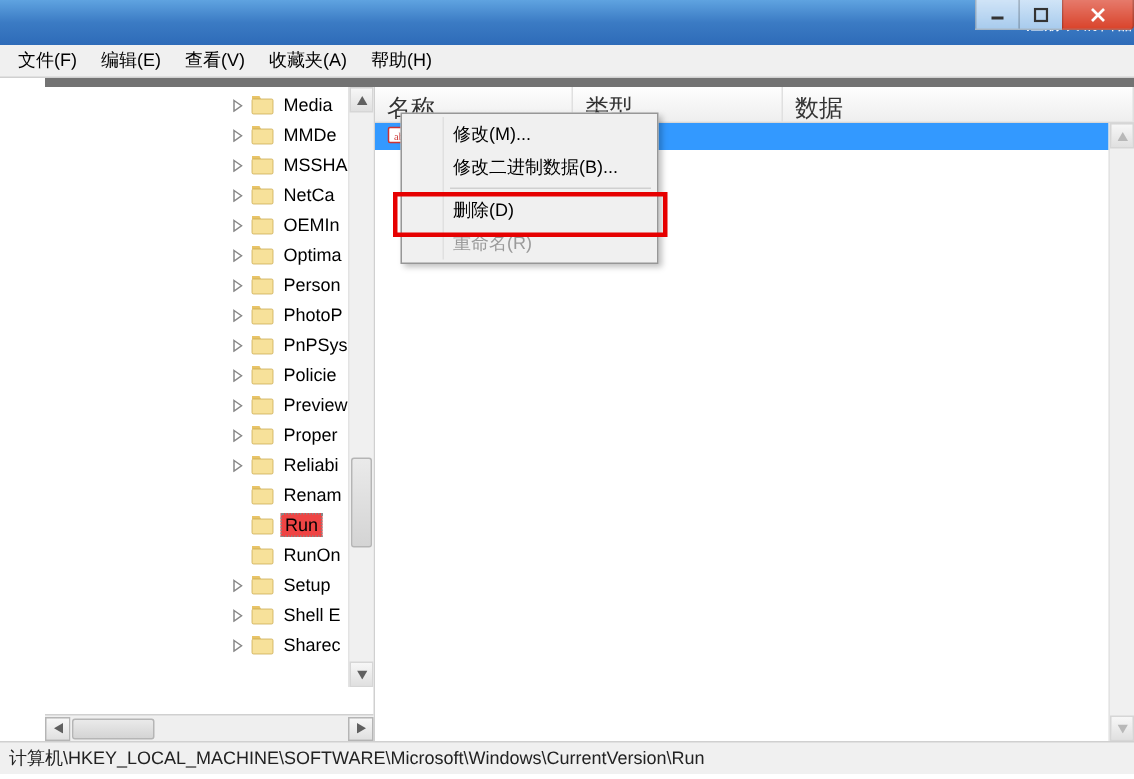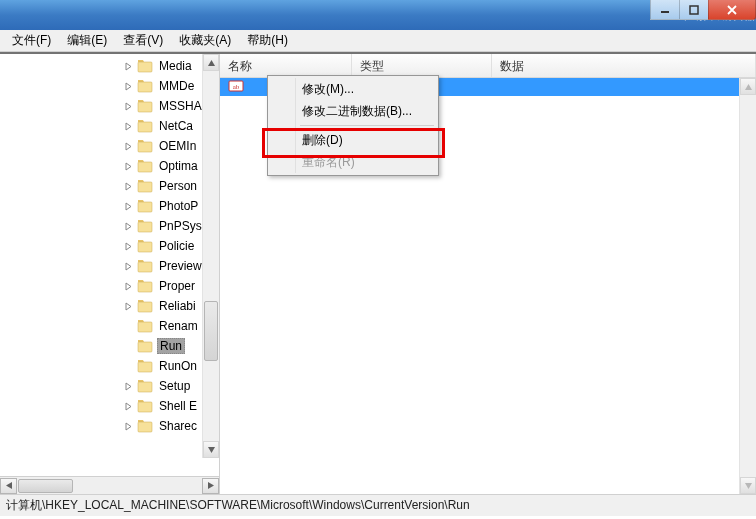--- a/index.html
+++ b/index.html
@@ -13,42 +13,42 @@
   .win-btn { width: 30px; height: 20px; display: flex; align-items: center; justify-content: center; border: 1px solid rgba(0,0,0,0.2); border-top: none; background: linear-gradient(to bottom, #d0e4f7, #a8cbed); margin-left: -1px; }
   .win-btn.min svg, .win-btn.max svg { fill: #333; }
   .win-btn.close { background: linear-gradient(to bottom, #e67a6b, #d9442c); width: 48px; border-bottom-right-radius: 3px; }
   .win-btn.close svg { fill: #fff; }
   
   
   .menubar { height: 22px; background: #f0f0f0; border-bottom: 1px solid #d0d0d0; display: flex; align-items: center; padding-left: 4px; }
   .menubar .menu-item { padding: 3px 8px; cursor: default; }
   
   
-  .main { display: flex; height: 442px; border-top: 2px solid #737373; }
+  .main { display: flex; height: 442px; border-top: 6px solid #737373; margin-left: 30px; }
   
   
   .tree-panel { width: 220px; border-right: 1px solid #d0d0d0; display: flex; flex-direction: column; background: #fff; position: relative; }
   .tree-scroll { flex: 1; overflow: hidden; position: relative; }
   .tree-content { padding-top: 2px; }
   .tree-row { display: flex; align-items: center; height: 20px; padding-left: 122px; white-space: nowrap; cursor: default; }
   .tree-row .expander { width: 12px; height: 12px; margin-right: 3px; display: inline-flex; align-items: center; justify-content: center; color: #666; }
   .tree-row .expander svg { width: 9px; height: 9px; }
   .tree-row .folder-icon { width: 16px; height: 14px; margin-right: 4px; }
   .tree-row.selected { background: transparent; }
-  .tree-row.selected .label-wrap { background: #a3a3a3; border: 1px dotted #888; padding: 0 2px; }
+  .tree-row.selected .label-wrap { background: #ef4444; border: 1px dotted #888; padding: 0 2px; }
   .tree-row .label-wrap { padding: 0 2px; }
   .tree-hscroll { height: 18px; background: #f0f0f0; border-top: 1px solid #d0d0d0; display: flex; align-items: center; }
   .tree-hscroll .arrow-btn { width: 17px; height: 16px; background: linear-gradient(#f7f7f7,#e0e0e0); border: 1px solid #b5b5b5; display: flex; align-items: center; justify-content: center; }
   .tree-hscroll .track { flex: 1; height: 16px; background: #efefef; position: relative; }
   .tree-hscroll .thumb { position: absolute; left: 0; top: 0; width: 55px; height: 14px; margin: 1px; background: linear-gradient(#eaeaea,#d4d4d4); border: 1px solid #b5b5b5; border-radius: 2px; }
   
   
   .list-panel { flex: 1; display: flex; flex-direction: column; background: #fff; position: relative; }
   .list-header { height: 24px; display: flex; background: linear-gradient(#fefefe,#eeeeee); border-bottom: 1px solid #d8d8d8; }
-  .list-header .col { padding: 4px 8px; border-right: 1px solid #e0e0e0; font-size: 12px; color: #333; }
+  .list-header .col { padding: 4px 8px; border-right: 1px solid #e0e0e0; font-size: 16px; color: #333; }
   .list-body { flex: 1; position: relative; overflow: hidden; }
   .list-row { display: flex; height: 18px; align-items: center; }
   .list-row.selected { background: #3399ff; color: #404040; }
   .list-row .cell { padding: 0 8px; overflow: hidden; white-space: nowrap; }
   .value-icon { width: 16px; height: 16px; display: inline-flex; align-items: center; justify-content: center; margin-right: 4px; }
   
   
   .context-menu { position: absolute; left: 267px; top: 75px; width: 172px; background: #f0f0f0; border: 1px solid #979797; box-shadow: 2px 2px 4px rgba(0,0,0,0.25); padding: 2px; z-index: 50; }
   .context-menu .cm-gutter { position: absolute; left: 2px; top: 2px; bottom: 2px; width: 26px; background: #f0f0f0; border-right: 1px solid #e0e0e0; }
   .context-menu .cm-item { position: relative; height: 22px; display: flex; align-items: center; padding-left: 32px; color: #000; cursor: default; }

